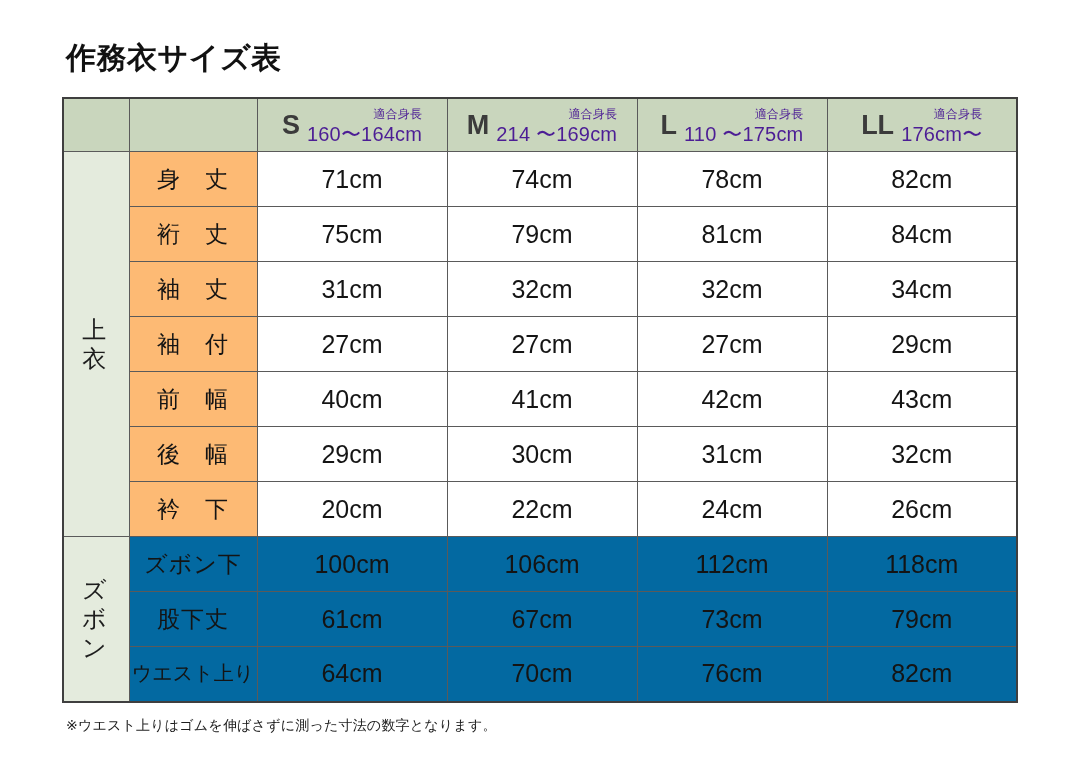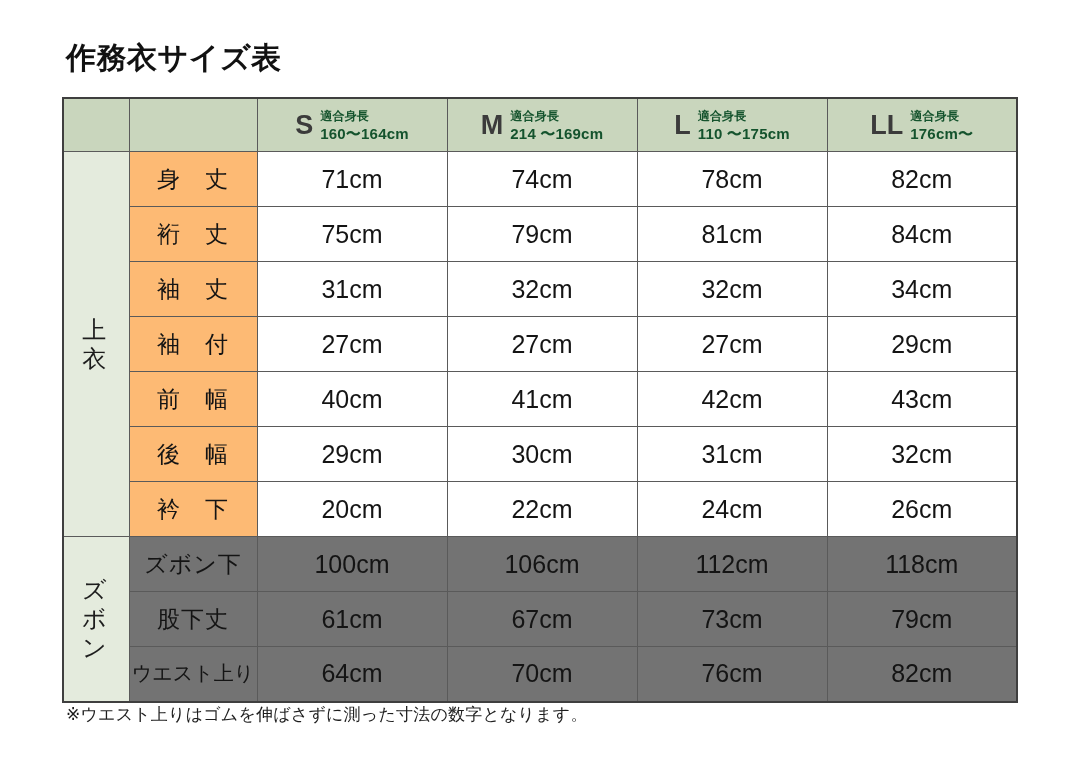--- a/index.html
+++ b/index.html
@@ -61,27 +61,26 @@
     padding: 0 6px;
     box-sizing: border-box;
   }
   .hdr-size {
     font-size: 27px;
     font-weight: bold;
     color: #3b3b3b;
     line-height: 1;
   }
   .hdr-meta {
-    text-align: left;
+    text-align: right;
     line-height: 1.18;
-    color: #14532d;
-    font-weight: bold;
+    color: #4c1d95;
   }
   .hdr-meta .l1 { font-size: 12px; letter-spacing: 0.2px; }
-  .hdr-meta .l2 { font-size: 15px; letter-spacing: 0.2px; }
+  .hdr-meta .l2 { font-size: 20px; letter-spacing: 0.2px; }
 
   
   tbody tr { height: 55px; }
   .group-cell {
     background: #e4ebdd;
     font-size: 24px;
     letter-spacing: 4px;
     color: #1d1d1d;
     line-height: 1.22;
   }
@@ -94,26 +93,26 @@
   }
   .item-cell.small { font-size: 20px; letter-spacing: 0px; }
   .val-cell {
     background: #ffffff;
     font-size: 25px;
     color: #141414;
     margin-top: 42px;
   }
   tr.tint .item-cell,
   tr.tint .val-cell {
-    background: #737373;
+    background: #0369a1;
   }
   .note {
-    margin-top: 0;
+    margin-top: 14px;
     margin-left: 4px;
-    font-size: 17px;
+    font-size: 14px;
     color: #1d1d1d;
     letter-spacing: 0.2px;
   }
 </style>
 </head>
 <body>
 
 <div class="page">
 
   <h1 class="page-title">作務衣サイズ表</h1>

